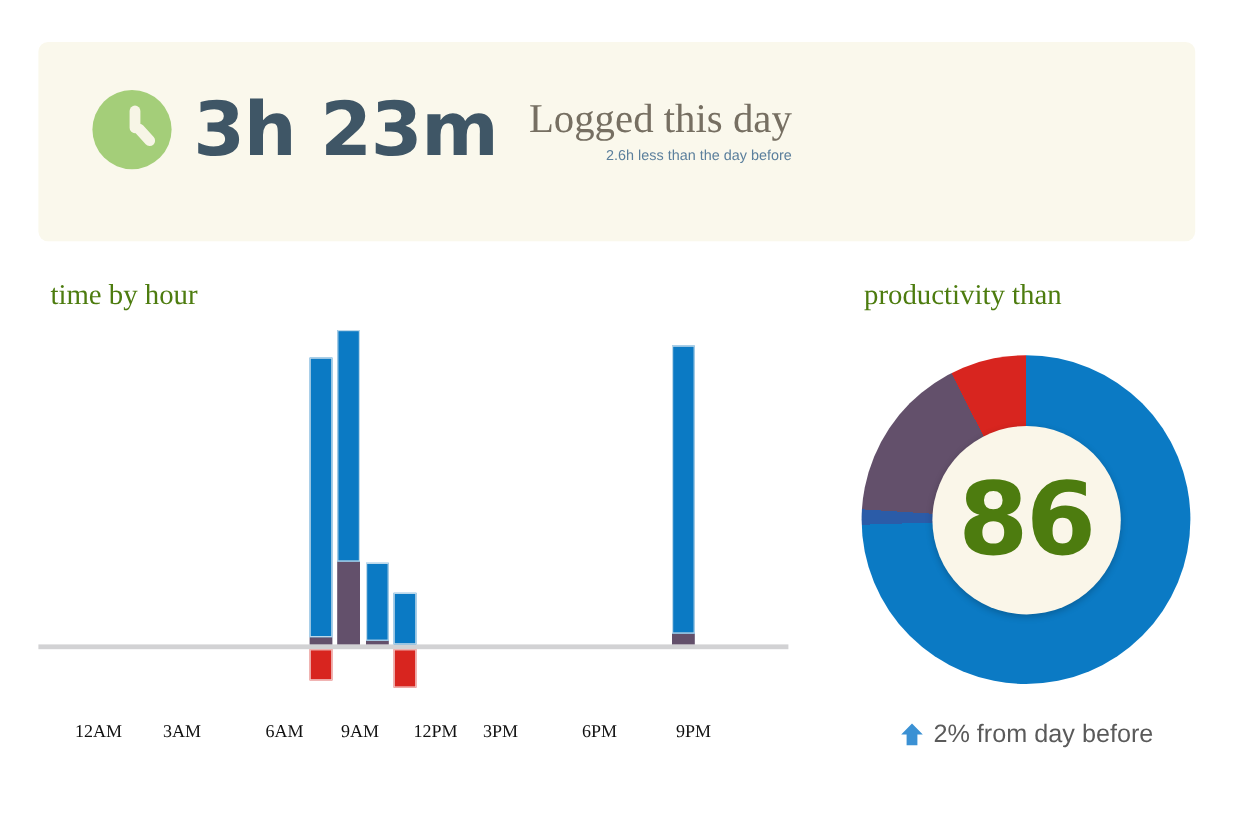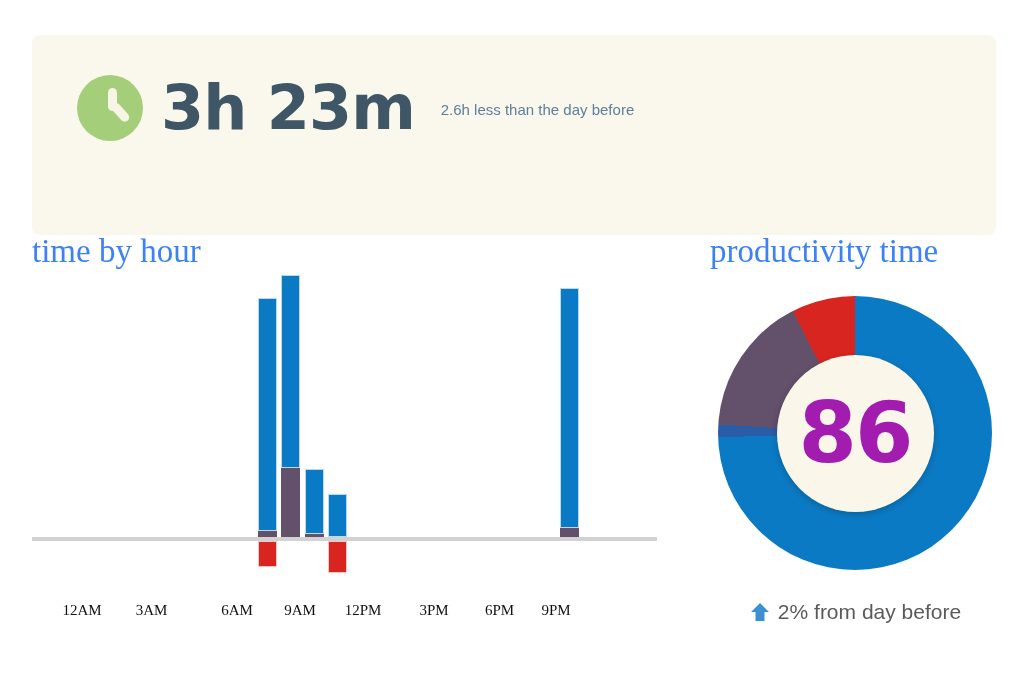--- a/index.html
+++ b/index.html
@@ -14,21 +14,21 @@
     font-family: "Liberation Sans", sans-serif;
     overflow: hidden;
   }
 
   
   .summary-card {
     position: absolute;
     left: 32px;
     top: 35px;
     width: 964px;
-    height: 200px;
+    height: 166px;
     background: #faf8ec;
     border-radius: 8px;
     box-sizing: border-box;
     text-align: right;
   }
   .summary-inner {
     position: absolute;
     left: 45px;
     top: 40px;
     display: flex;
@@ -80,33 +80,34 @@
   }
   .summary-title {
     font-family: "Liberation Serif", serif;
     font-size: 34px;
     color: #766f62;
     line-height: 1.15;
     white-space: nowrap;
   }
   .summary-sub {
     font-family: "Liberation Sans", sans-serif;
-    font-size: 15px;
+    font-size: 12px;
     color: #5b7f9c;
     margin-top: 3px;
     white-space: nowrap;
   }
 
   
   .panel-heading {
     position: absolute;
     font-family: "Liberation Serif", serif;
-    font-size: 33px;
-    color: #3b82f6;
-    white-space: nowrap;
+    font-size: 24px;
+    color: #4d7c0f;
+    white-space: nowrap;
+    margin-left: 10px;
   }
   #heading-hours { left: 32px; top: 233px; }
   #heading-pulse { left: 710px; top: 233px; }
 
   
   .barchart {
     position: absolute;
     left: 32px;
     top: 275px;
     width: 625px;
@@ -191,21 +192,21 @@
     background: #faf6e9;
     box-shadow: 0 2px 6px rgba(0,0,0,0.22);
     display: flex;
     align-items: center;
     justify-content: center;
   }
   .pulse-score {
     font-family: "DejaVu Sans", sans-serif;
     font-weight: bold;
     font-size: 84px;
-    color: #a21caf;
+    color: #4d7c0f;
     line-height: 1;
     letter-spacing: -2px;
   }
   .pulse-footer {
     position: absolute;
     left: 718px;
     top: 600px;
     width: 274px;
     display: flex;
     align-items: center;
@@ -231,28 +232,29 @@
   <div class="summary-inner">
 
     <div class="clock-icon">
       <div class="hand-up"></div>
       <div class="hand-dn"></div>
     </div>
 
     <div class="big-time">3h 23m</div>
 
     <div class="summary-texts">
+      <div class="summary-title">Logged this day</div>
       <div class="summary-sub">2.6h less than the day before</div>
     </div>
 
   </div>
 </div>
 
 <div class="panel-heading" id="heading-hours">time by hour</div>
-<div class="panel-heading" id="heading-pulse">productivity time</div>
+<div class="panel-heading" id="heading-pulse">productivity than</div>
 
 <div class="barchart">
   <div class="baseline"></div>
   <div id="bars-layer">
       <div class="bar-col" style="left: 226.1px; width: 19px; top: 0px; height: 305px; bottom: auto;">
         <div class="seg-purple" style="height: 6.45px; top: 255.55px;"></div>
         <div class="bar-pos" style="height: 232.2px; top: 23.35px;"></div>
         <div class="bar-neg" style="height: 25.8px; top: 266px;"></div>
       </div>
       <div class="bar-col" style="left: 249.3px; width: 19px; top: 0px; height: 305px; bottom: auto;">
@@ -272,23 +274,23 @@
         <div class="bar-pos" style="height: 240.8px; top: 12.6px;"></div>
       </div>
     </div>
 </div>
 <div class="x-labels" id="x-labels">
     <span class="x-label" style="left: 50px;">12AM</span>
     <span class="x-label" style="left: 119.6px;">3AM</span>
     <span class="x-label" style="left: 205px;">6AM</span>
     <span class="x-label" style="left: 268px;">9AM</span>
     <span class="x-label" style="left: 331px;">12PM</span>
-    <span class="x-label" style="left: 402px;">3PM</span>
+    <span class="x-label" style="left: 385px;">3PM</span>
     <span class="x-label" style="left: 467.6px;">6PM</span>
-    <span class="x-label" style="left: 524px;">9PM</span>
+    <span class="x-label" style="left: 546px;">9PM</span>
   </div>
 
 <div class="donut-wrap">
   <div class="donut" id="donut-ring" style="background: conic-gradient(rgb(11, 122, 196) 0deg, rgb(11, 122, 196) 268.2deg, rgb(43, 92, 168) 268.2deg, rgb(43, 92, 168) 273.6deg, rgb(99, 80, 107) 273.6deg, rgb(99, 80, 107) 333deg, rgb(216, 37, 31) 333deg, rgb(216, 37, 31) 360deg);"></div>
   <div class="donut-hole">
     <span class="pulse-score">86</span>
   </div>
 </div>
 
 <div class="pulse-footer">

